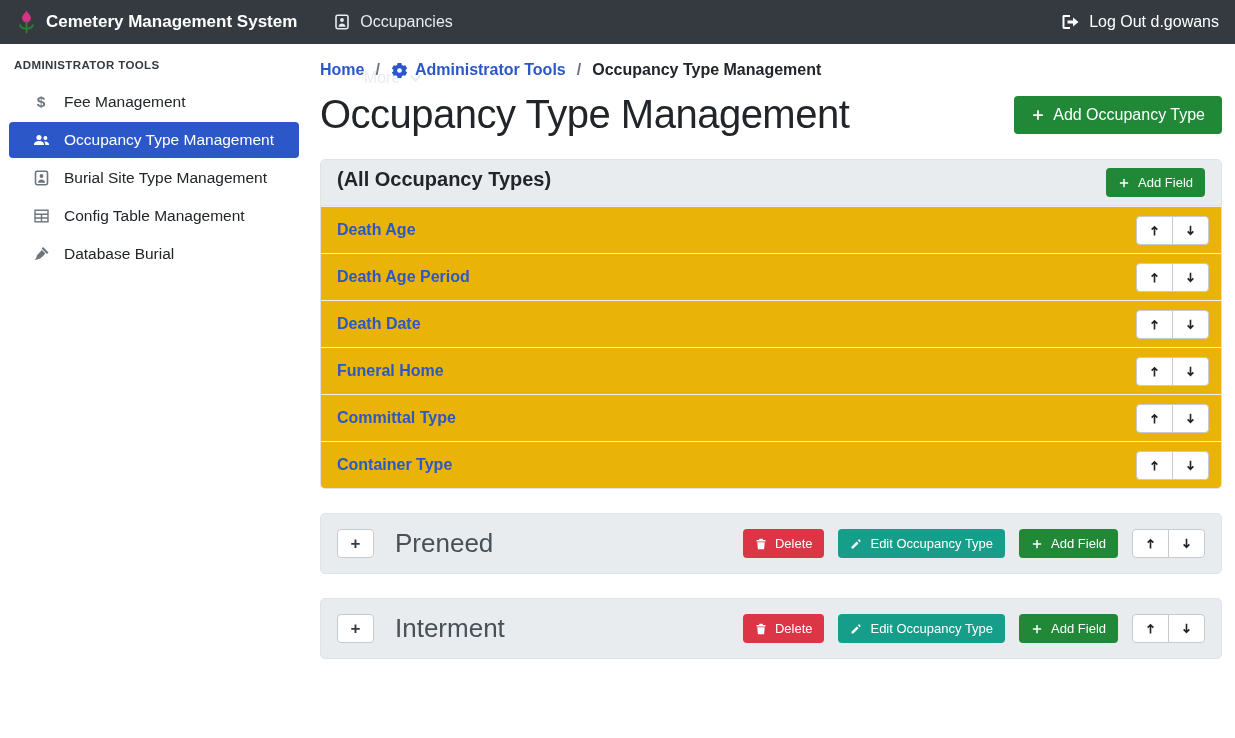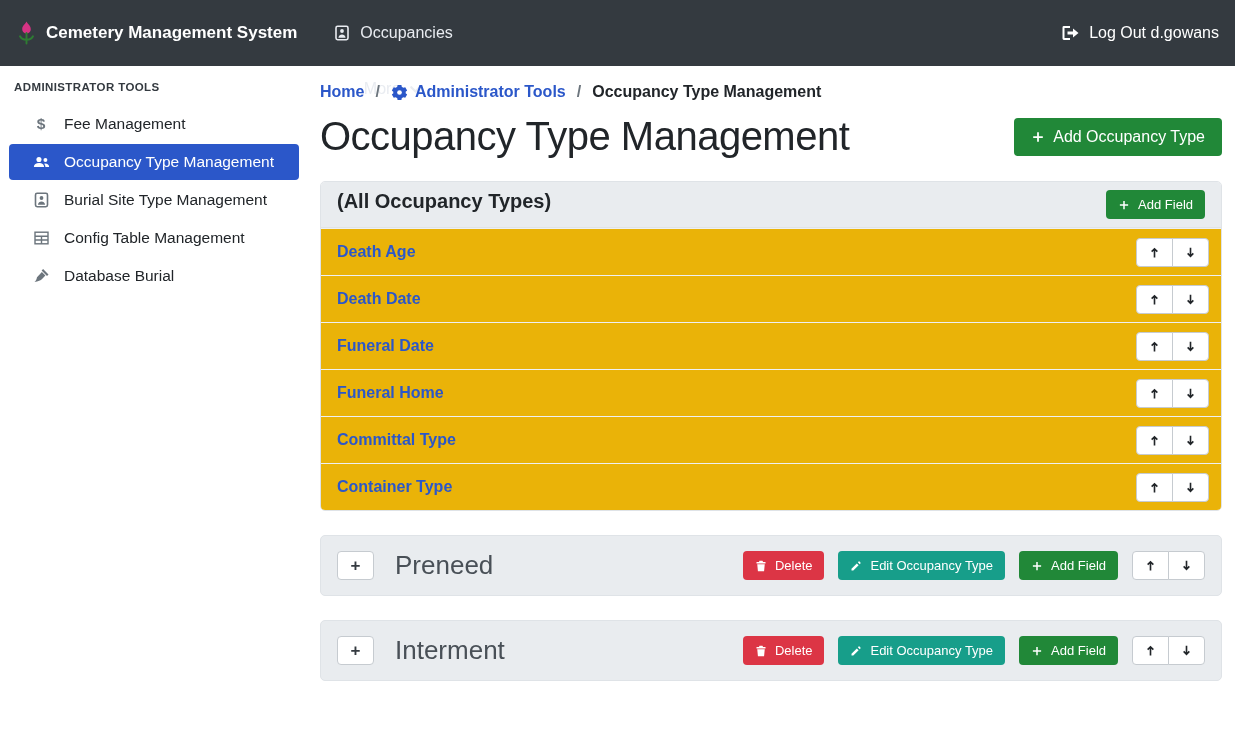--- a/index.html
+++ b/index.html
@@ -11,21 +11,21 @@
     --gray-hdr:#e9ecef;
     --border:#dfe3e7;
     --text:#212529;
   }
   *{box-sizing:border-box;margin:0;padding:0;}
   html,body{width:1235px;height:738px;overflow:hidden;background:#fff;
     font-family:"Liberation Sans","DejaVu Sans",sans-serif;color:var(--text);}
   a{text-decoration:none;cursor:pointer;}
 
   
-  .navbar{height:66px;background:var(--dark);display:flex;align-items:center;padding:0 16px;}
+  .navbar{height:44px;background:var(--dark);display:flex;align-items:center;padding:0 16px;}
   .brand{display:flex;align-items:center;gap:9px;color:#fff;font-weight:700;font-size:17px;}
   .logo svg{width:21px;height:26px;display:block;}
   .nav-links{display:flex;align-items:center;gap:38px;margin-left:36px;flex-direction:column;}
   .nav-item{display:flex;align-items:center;gap:9px;font-size:16px;color:#e9ecf1;}
   .nicon{display:inline-flex;align-items:center;justify-content:center;}
   .nav-item svg{width:18px;height:16px;}
   .chev svg{width:13px;height:13px;}
   .logout{margin-left:auto;display:flex;align-items:center;gap:9px;color:#fff;font-size:16px;}
   .logout svg{width:19px;height:16px;}
 
@@ -250,52 +250,52 @@
               </svg>
             </button>
           <button class="btn-arrow">
               <svg viewBox="0 0 16 16" fill="currentColor">
                 <path d="M8 14l-4.2-4.2 1.4-1.4L7 10.2V2h2v8.2l1.8-1.8 1.4 1.4z"></path>
               </svg>
             </button>
         </div>
       </div>
 
+      <div class="field-row">
+        <a class="field-link">Death Age Period</a>
+        <div class="arrow-group">
+          <button class="btn-arrow">
+              <svg viewBox="0 0 16 16" fill="currentColor">
+                <path d="M8 2l4.2 4.2-1.4 1.4L9 5.8V14H7V5.8L5.2 7.6 3.8 6.2z"></path>
+              </svg>
+            </button>
+          <button class="btn-arrow">
+              <svg viewBox="0 0 16 16" fill="currentColor">
+                <path d="M8 14l-4.2-4.2 1.4-1.4L7 10.2V2h2v8.2l1.8-1.8 1.4 1.4z"></path>
+              </svg>
+            </button>
+        </div>
+      </div>
 
       <div class="field-row">
         <a class="field-link">Death Date</a>
         <div class="arrow-group">
           <button class="btn-arrow">
               <svg viewBox="0 0 16 16" fill="currentColor">
                 <path d="M8 2l4.2 4.2-1.4 1.4L9 5.8V14H7V5.8L5.2 7.6 3.8 6.2z"></path>
               </svg>
             </button>
           <button class="btn-arrow">
               <svg viewBox="0 0 16 16" fill="currentColor">
                 <path d="M8 14l-4.2-4.2 1.4-1.4L7 10.2V2h2v8.2l1.8-1.8 1.4 1.4z"></path>
               </svg>
             </button>
         </div>
       </div>
 
-      <div class="field-row">
-        <a class="field-link">Funeral Date</a>
-        <div class="arrow-group">
-          <button class="btn-arrow">
-              <svg viewBox="0 0 16 16" fill="currentColor">
-                <path d="M8 2l4.2 4.2-1.4 1.4L9 5.8V14H7V5.8L5.2 7.6 3.8 6.2z"></path>
-              </svg>
-            </button>
-          <button class="btn-arrow">
-              <svg viewBox="0 0 16 16" fill="currentColor">
-                <path d="M8 14l-4.2-4.2 1.4-1.4L7 10.2V2h2v8.2l1.8-1.8 1.4 1.4z"></path>
-              </svg>
-            </button>
-        </div>
-      </div>
 
       <div class="field-row">
         <a class="field-link">Funeral Home</a>
         <div class="arrow-group">
           <button class="btn-arrow">
               <svg viewBox="0 0 16 16" fill="currentColor">
                 <path d="M8 2l4.2 4.2-1.4 1.4L9 5.8V14H7V5.8L5.2 7.6 3.8 6.2z"></path>
               </svg>
             </button>
           <button class="btn-arrow">

